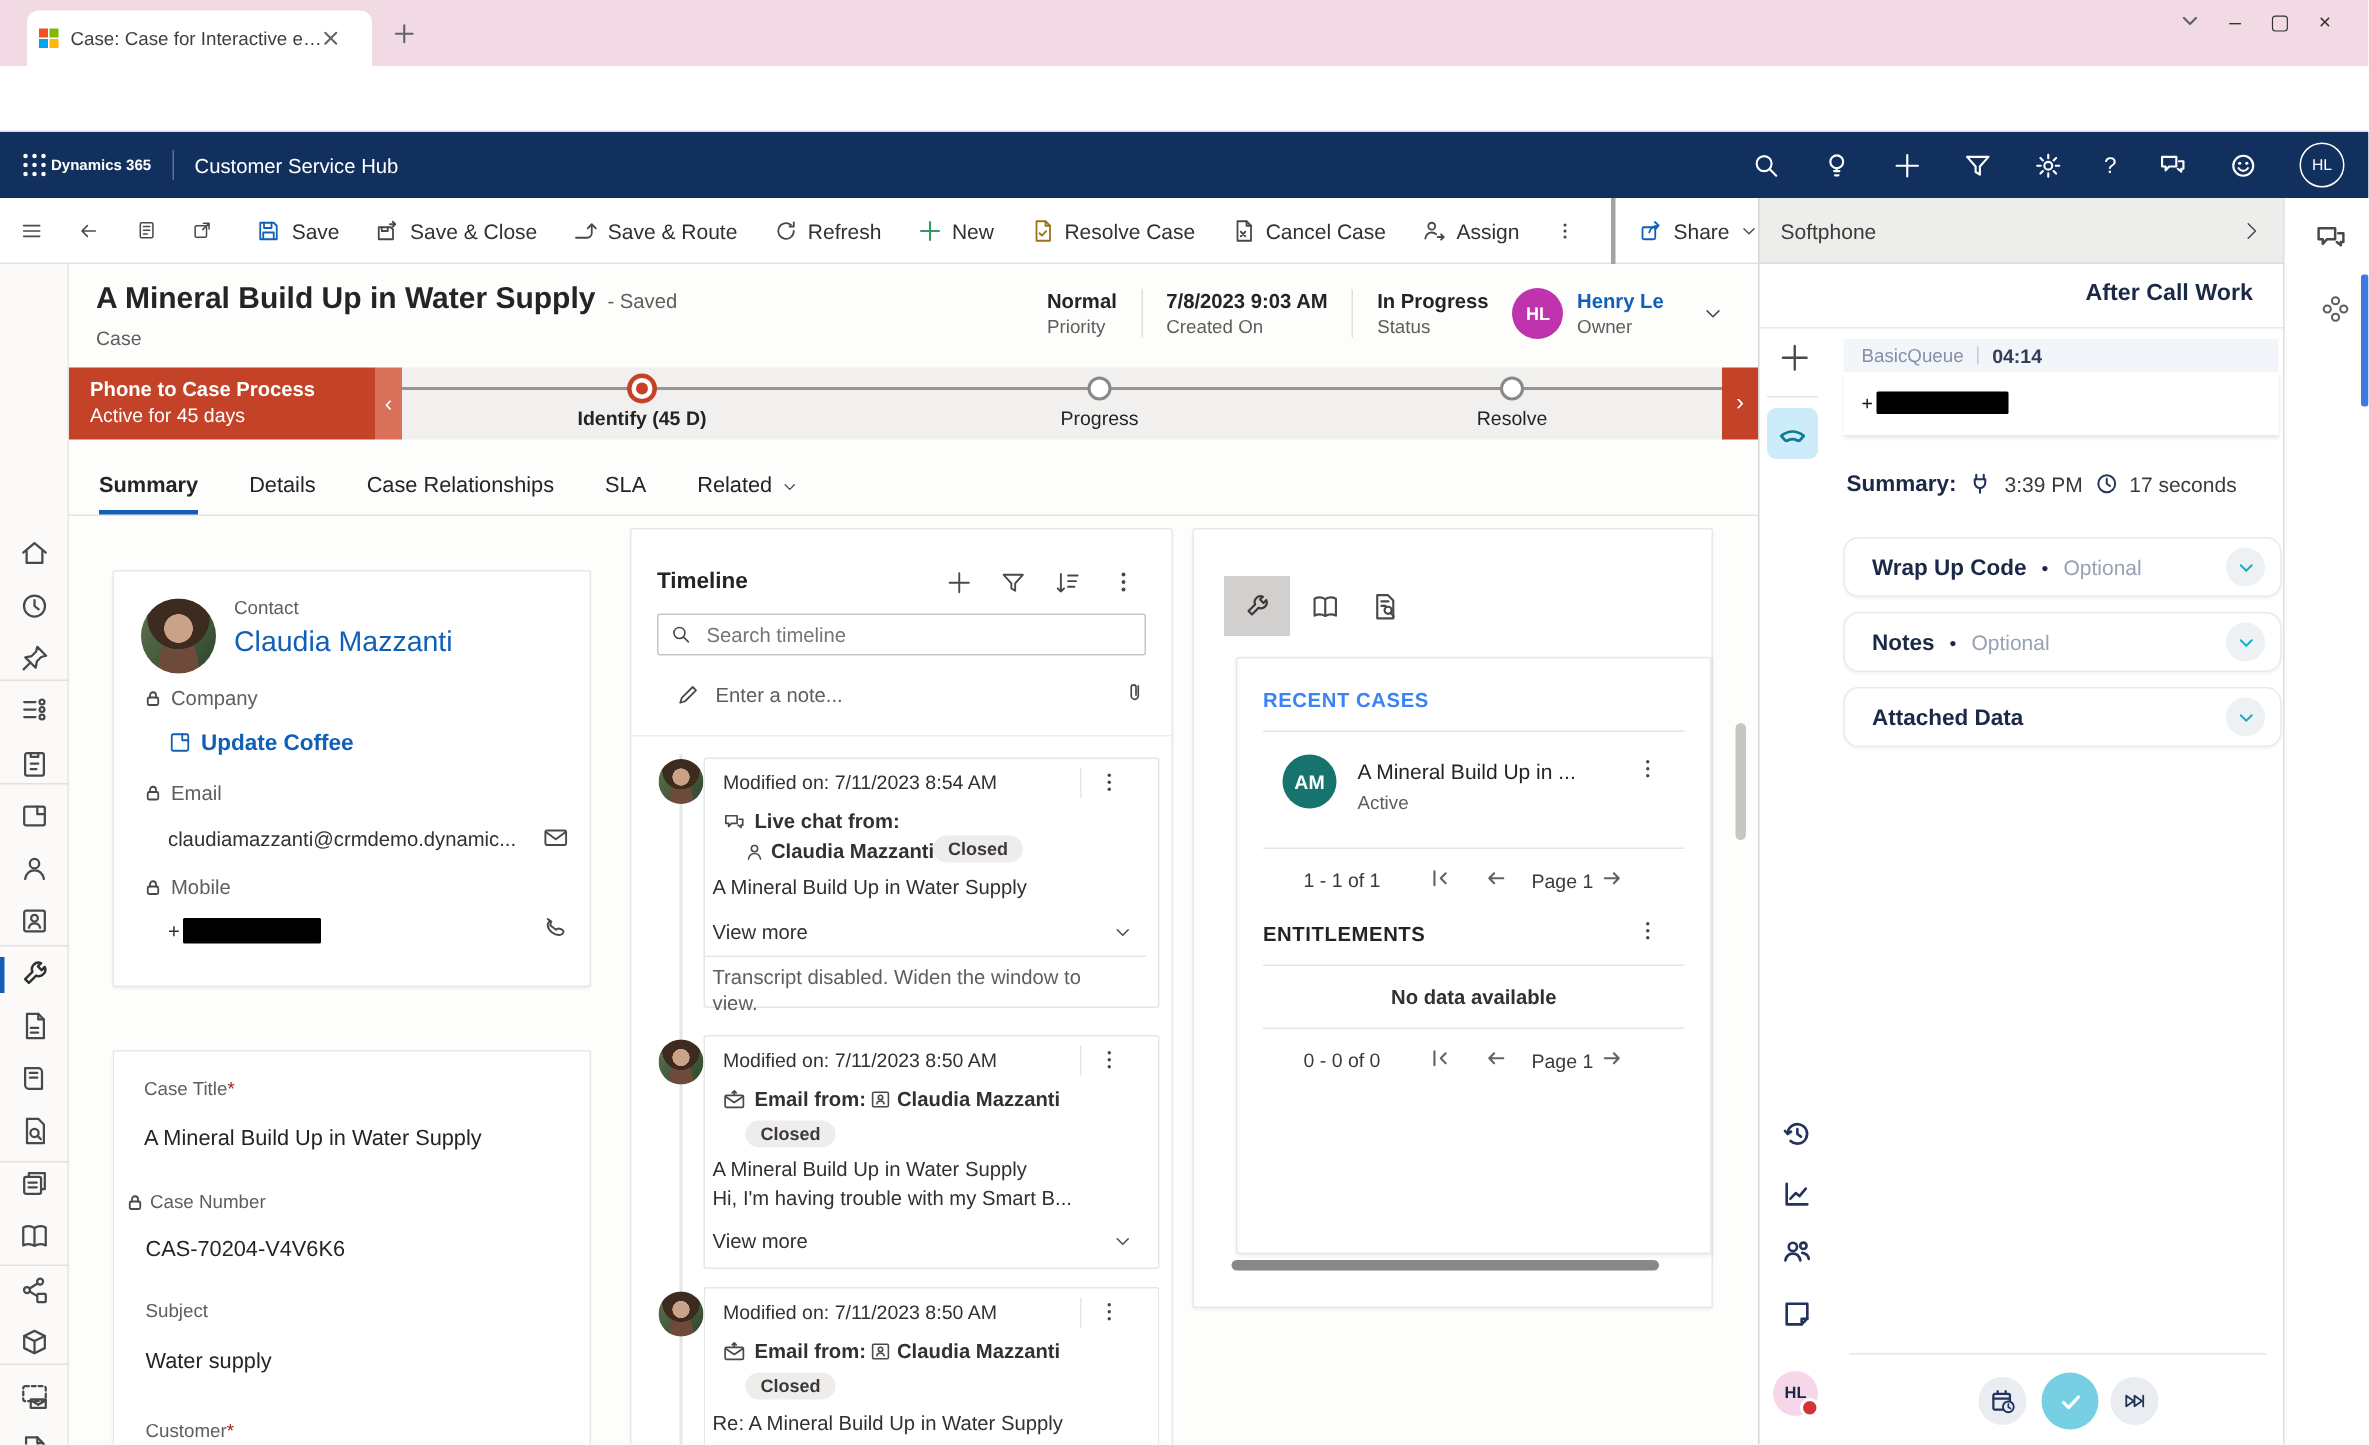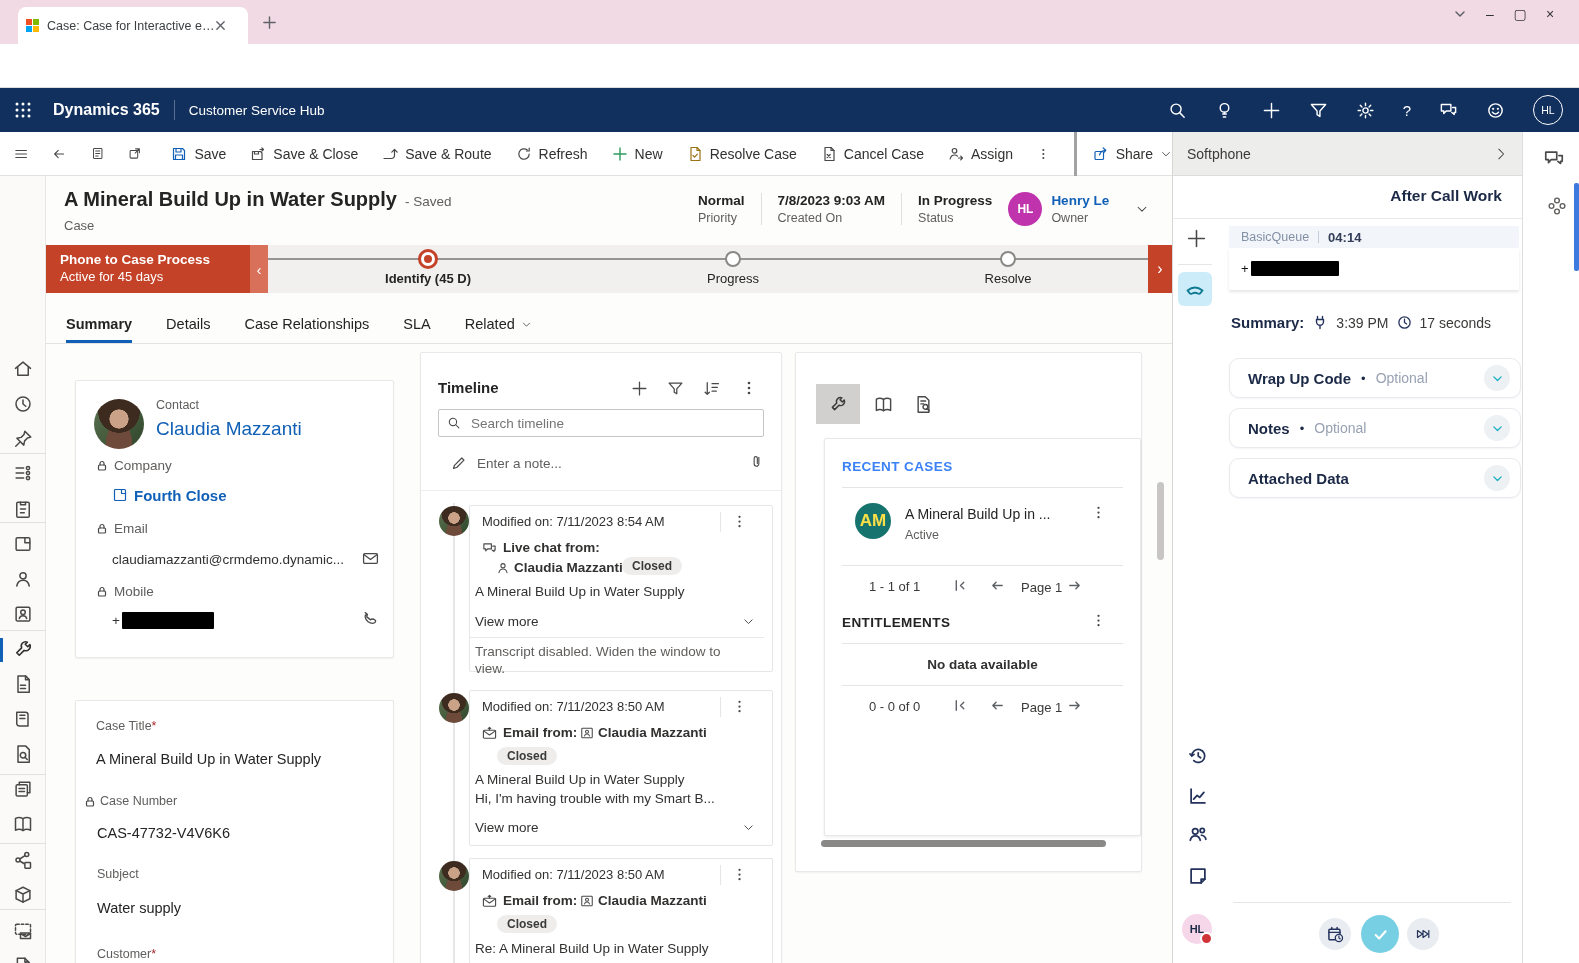--- a/index.html
+++ b/index.html
@@ -21,21 +21,21 @@
   .mslogo{display:grid;grid-template-columns:6px 6px;grid-template-rows:6px 6px;gap:1px;}
   .mslogo i{display:block;}
   .winctl{font-size:14px;color:#333;width:30px;text-align:center;}
   .urlbar{left:0;top:44px;width:1579px;height:44px;background:#fff;border-bottom:1px solid #dcdcdc;box-sizing:border-box;}
   .urlfield{left:113px;top:49px;width:1200px;height:32px;background:#eef1f3;border-radius:16px;display:flex;align-items:center;padding:0 12px;box-sizing:border-box;}
   .urltext{font-size:13px;color:#202124;white-space:nowrap;overflow:hidden;flex:1;}
   .redact{background:#000;border-radius:1px;}
   .updatebtn{display:flex;align-items:center;gap:6px;border:1px solid #cf8d8d;border-radius:14px;padding:4px 10px;color:#a4373a;font-size:12.5px;background:#fff;}
   
   .d365nav{left:0;top:88px;width:1579px;height:44px;background:#11305e;display:flex;align-items:center;color:#fff;}
-  .navbrand{font-size:16px;font-weight:bold;margin-left:21px;}
+  .navbrand{font-size:10px;font-weight:bold;margin-left:2px;}
   .navdiv{width:1px;height:20px;background:#5a6f92;margin:0 14px;}
   .navapp{font-size:13.5px;}
   .navicons{position:absolute;right:16px;top:0;height:44px;display:flex;align-items:center;gap:28px;}
   .hlnav{width:28px;height:28px;border:1px solid #fff;border-radius:50%;display:flex;align-items:center;justify-content:center;font-size:10.5px;}
   
   .cmdrow{left:0;top:132px;width:1172px;height:44px;background:#fff;border-bottom:1px solid #e3e1df;box-sizing:border-box;display:flex;align-items:center;gap:24px;padding-left:14px;}
   .cmdbtn{display:flex;align-items:center;gap:7px;font-size:14px;color:#323130;white-space:nowrap;}
   .softhdr{left:1172px;top:132px;width:350px;height:44px;background:#ededeb;border-left:1px solid #d6d6d6;border-bottom:1px solid #dcdcdc;box-sizing:border-box;display:flex;align-items:center;justify-content:space-between;padding:0 14px;font-size:14px;color:#3b3a39;}
   
   .sitemap{left:0;top:176px;width:46px;height:787px;background:#fbfaf9;border-right:1px solid #e8e6e4;box-sizing:border-box;}
@@ -59,21 +59,21 @@
   .pill{display:inline-block;background:#efedec;color:#3b3a39;font-size:12px;font-weight:600;border-radius:9px;padding:2px 10px;}
   .tl-entrybox{position:absolute;left:48px;width:304px;background:#fff;border:1px solid #e6e6e6;border-radius:2px;box-sizing:border-box;}
   .tl-meta{font-size:13px;color:#323130;}
   .avatar30{width:30px;height:30px;border-radius:50%;}
   .photo{background:
       radial-gradient(circle at 50% 40%, #c9a287 0 24%, transparent 25%),
       radial-gradient(circle at 50% 26%, #3d2b20 0 46%, transparent 47%),
       radial-gradient(ellipse at 50% 98%, #6d4a3a 0 38%, transparent 39%),
       linear-gradient(135deg,#5d7350,#2e452b);}
   .pag{font-size:13px;color:#3b3a39;}
-  .teal-av{background:#17736d;color:#fde047;font-size:17px;font-weight:600;display:flex;align-items:center;justify-content:center;}
+  .teal-av{background:#17736d;color:#ffffff;font-size:13px;font-weight:600;display:flex;align-items:center;justify-content:center;}
   
   .softpanel{left:1172px;top:176px;width:350px;height:787px;background:#fff;border-left:1px solid #d6d6d6;box-sizing:border-box;}
   .acw-title{position:absolute;right:20px;top:11px;font-size:15.5px;font-weight:bold;color:#1b2947;}
   .acc{position:absolute;left:56px;width:292px;height:40px;background:#fff;border:1px solid #e8eaee;border-radius:10px;box-shadow:0 1px 2px rgba(27,41,71,.05);display:flex;align-items:center;box-sizing:border-box;padding:0 10px 0 18px;}
   .acc .t{font-size:15px;font-weight:bold;color:#1b2947;}
   .acc .dot{color:#1b2947;margin:0 10px;font-size:13px;}
   .acc .opt{font-size:14px;color:#98a2b3;flex:1;}
   .accchev{width:26px;height:26px;border-radius:50%;background:#edf1f4;display:flex;align-items:center;justify-content:center;}
   .roundbtn{position:absolute;border-radius:50%;display:flex;align-items:center;justify-content:center;}
   .hl-pink{background:#f6d7ea;color:#1b2947;font-size:11px;font-weight:bold;}
@@ -546,21 +546,21 @@
           <path d="M4 5V3.5a2 2 0 0 1 4 0V5"></path>
         </g>
       </svg>
     <div class="abs" style="left:38px;top:77px;font-size:13.5px;color:#605e5c">Company</div>
     <svg class="abs" style="left:36px;top:106px" width="16" height="16" viewBox="0 0 16 16">
         <g class="icb" stroke-width="1.4">
           <rect x="2.5" y="2.5" width="11" height="11" rx="1"></rect>
           <path d="M9.5 2.5v4h4"></path>
         </g>
       </svg>
-    <div class="abs" style="left:58px;top:106px;font-size:15px;font-weight:600;color:#1160b7">Fourth Close</div>
+    <div class="abs" style="left:58px;top:106px;font-size:15px;font-weight:600;color:#1160b7">Update Coffee</div>
     <svg class="abs" style="left:20px;top:142px" width="12" height="12" viewBox="0 0 12 12">
         <g class="ic" stroke-width="1">
           <rect x="2.5" y="5" width="7" height="5" rx="1"></rect>
           <path d="M4 5V3.5a2 2 0 0 1 4 0V5"></path>
         </g>
       </svg>
     <div class="abs" style="left:38px;top:140px;font-size:13.5px;color:#605e5c">Email</div>
     <div class="abs" style="left:36px;top:171px;font-size:13.5px;color:#323130">claudiamazzanti@crmdemo.dynamic...</div>
     <svg class="abs" style="left:286px;top:169px" width="17" height="17" viewBox="0 0 16 16">
         <g class="ic">
@@ -585,21 +585,21 @@
   <div class="card" style="left:29px;top:524px;width:317px;height:270px;border-bottom:none">
     <div class="abs flabel" style="left:20px;top:18px"><span>Case Title</span><span class="req">*</span></div>
     <div class="abs fvalue" style="left:20px;top:50px">A Mineral Build Up in Water Supply</div>
     <svg class="abs" style="left:8px;top:95px" width="12" height="12" viewBox="0 0 12 12">
         <g class="ic" stroke-width="1">
           <rect x="2.5" y="5" width="7" height="5" rx="1"></rect>
           <path d="M4 5V3.5a2 2 0 0 1 4 0V5"></path>
         </g>
       </svg>
     <div class="abs flabel" style="left:24px;top:93px">Case Number</div>
-    <div class="abs fvalue" style="left:21px;top:124px">CAS-47732-V4V6K6</div>
+    <div class="abs fvalue" style="left:21px;top:124px">CAS-70204-V4V6K6</div>
     <div class="abs flabel" style="left:21px;top:166px">Subject</div>
     <div class="abs fvalue" style="left:21px;top:199px">Water supply</div>
     <div class="abs flabel" style="left:21px;top:246px"><span>Customer</span><span class="req">*</span></div>
   </div>
 
   <div class="card" style="left:374px;top:176px;width:360px;height:611px;overflow:hidden">
     <div class="abs" style="left:17px;top:26px;font-size:15px;font-weight:bold;color:#242424">Timeline</div>
     <svg class="abs" style="left:210px;top:27px" width="17" height="17" viewBox="0 0 16 16">
         <path class="ic" stroke-width="1.3" d="M8 2v12M2 8h12"></path>
       </svg>

